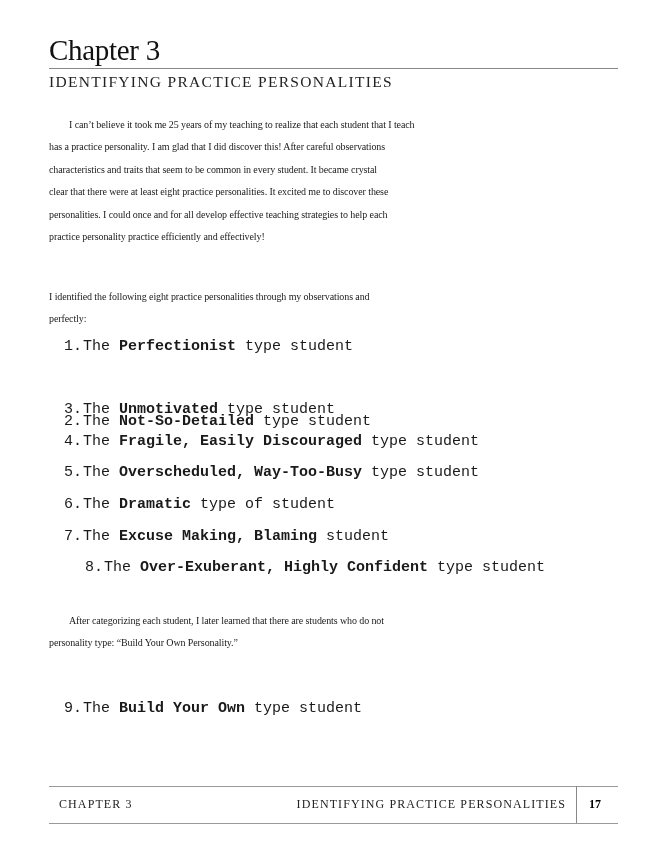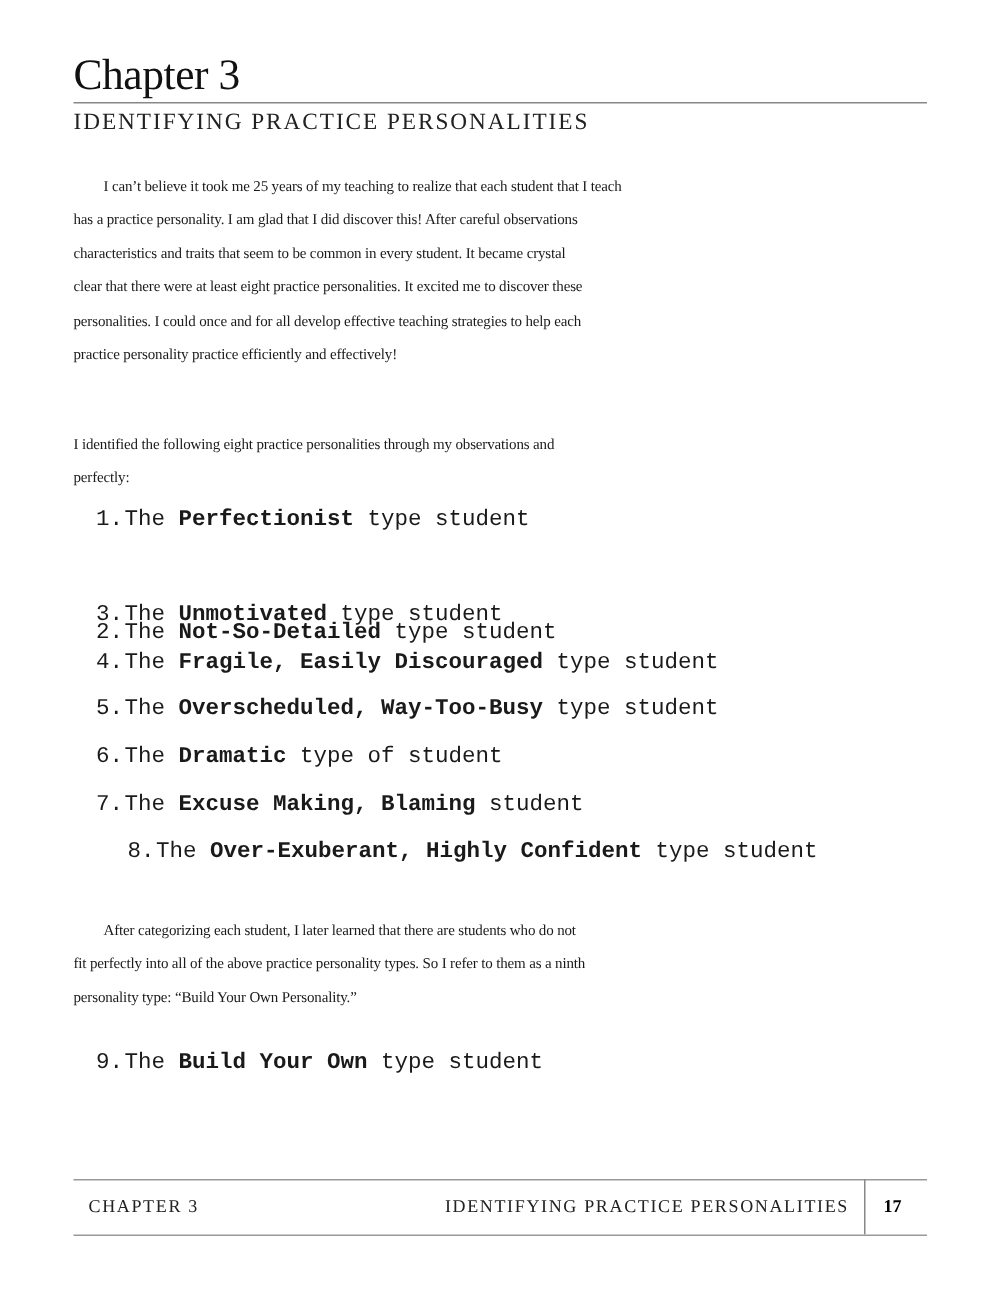--- a/index.html
+++ b/index.html
@@ -102,21 +102,20 @@
     <div class="list-item" style="top:527px;">
       <span class="num">7.</span><span>The </span><b>Excuse Making, Blaming</b><span> student</span>
     </div>
     <div class="list-item" style="top:558px;margin-left:21px;">
       <span class="num">8.</span><span>The </span><b>Over-Exuberant, Highly Confident</b><span> type student</span>
     </div>
   </div>
 
   <div class="para" style="top:610px;">
     <span class="line indent">After categorizing each student, I later learned that there are students who do not</span>
-    <span class="line">fit perfectly into all of the above practice personality types. So I refer to them as a ninth</span>
     <span class="line">personality type: “Build Your Own Personality.”</span>
   </div>
 
   <div class="list-item" style="top:699px;">
     <span class="num">9.</span><span>The </span><b>Build Your Own</b><span> type student</span>
   </div>
 
   <div>
     <div class="footer-rule-top"></div>
     <div class="footer-left">CHAPTER 3</div>

